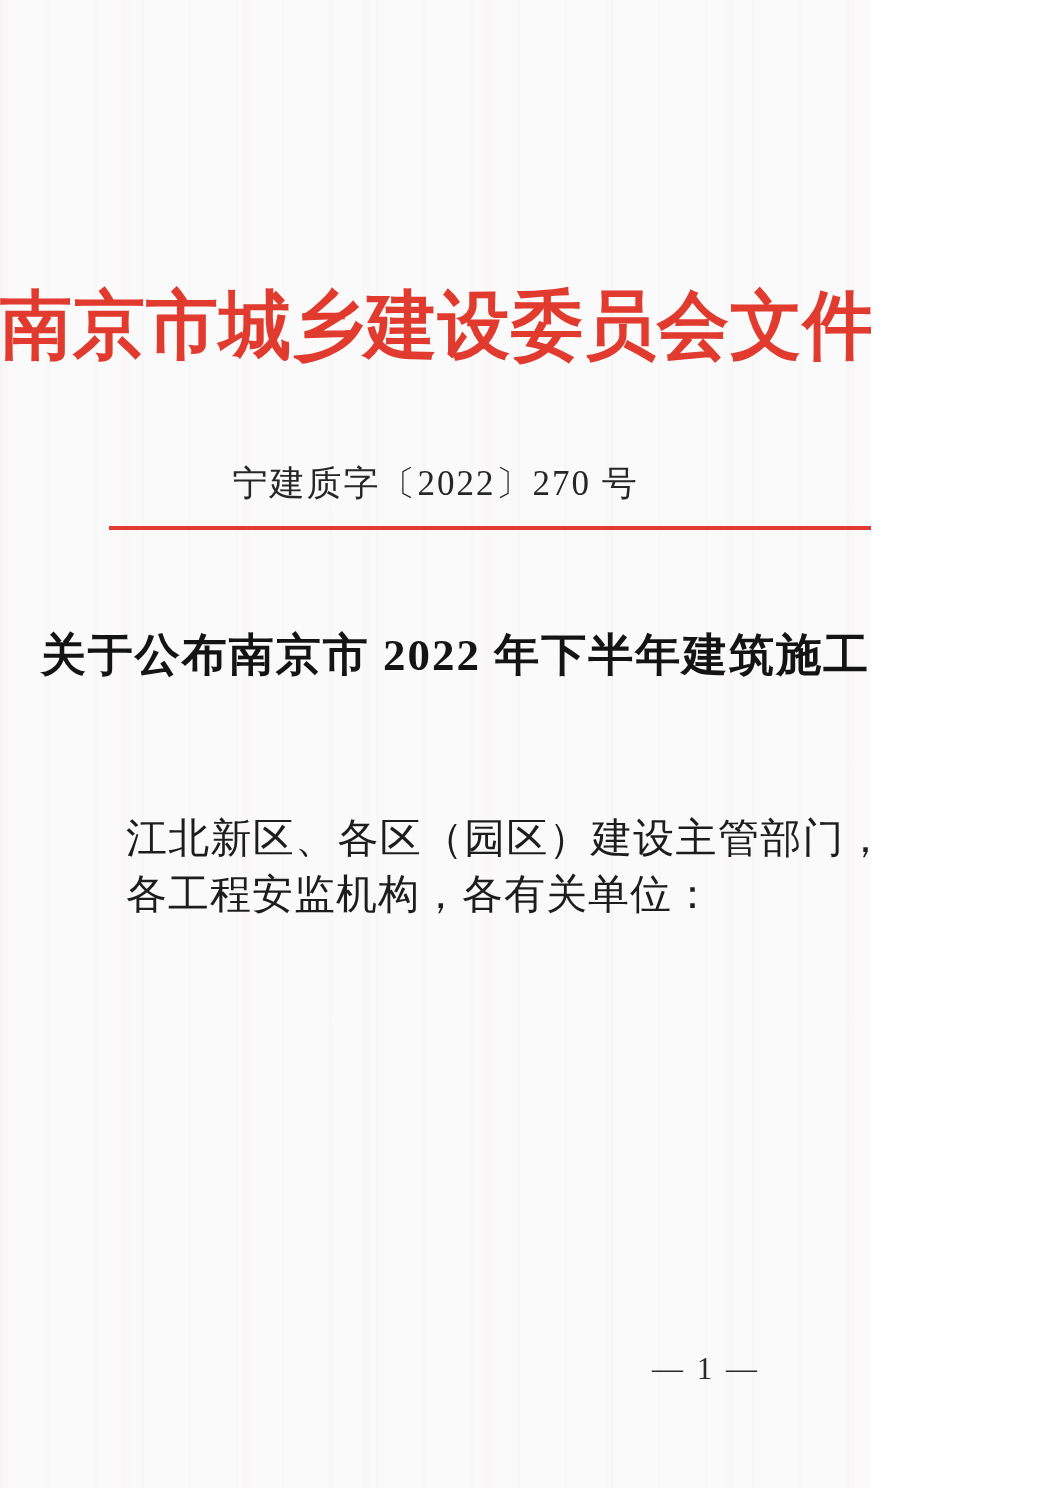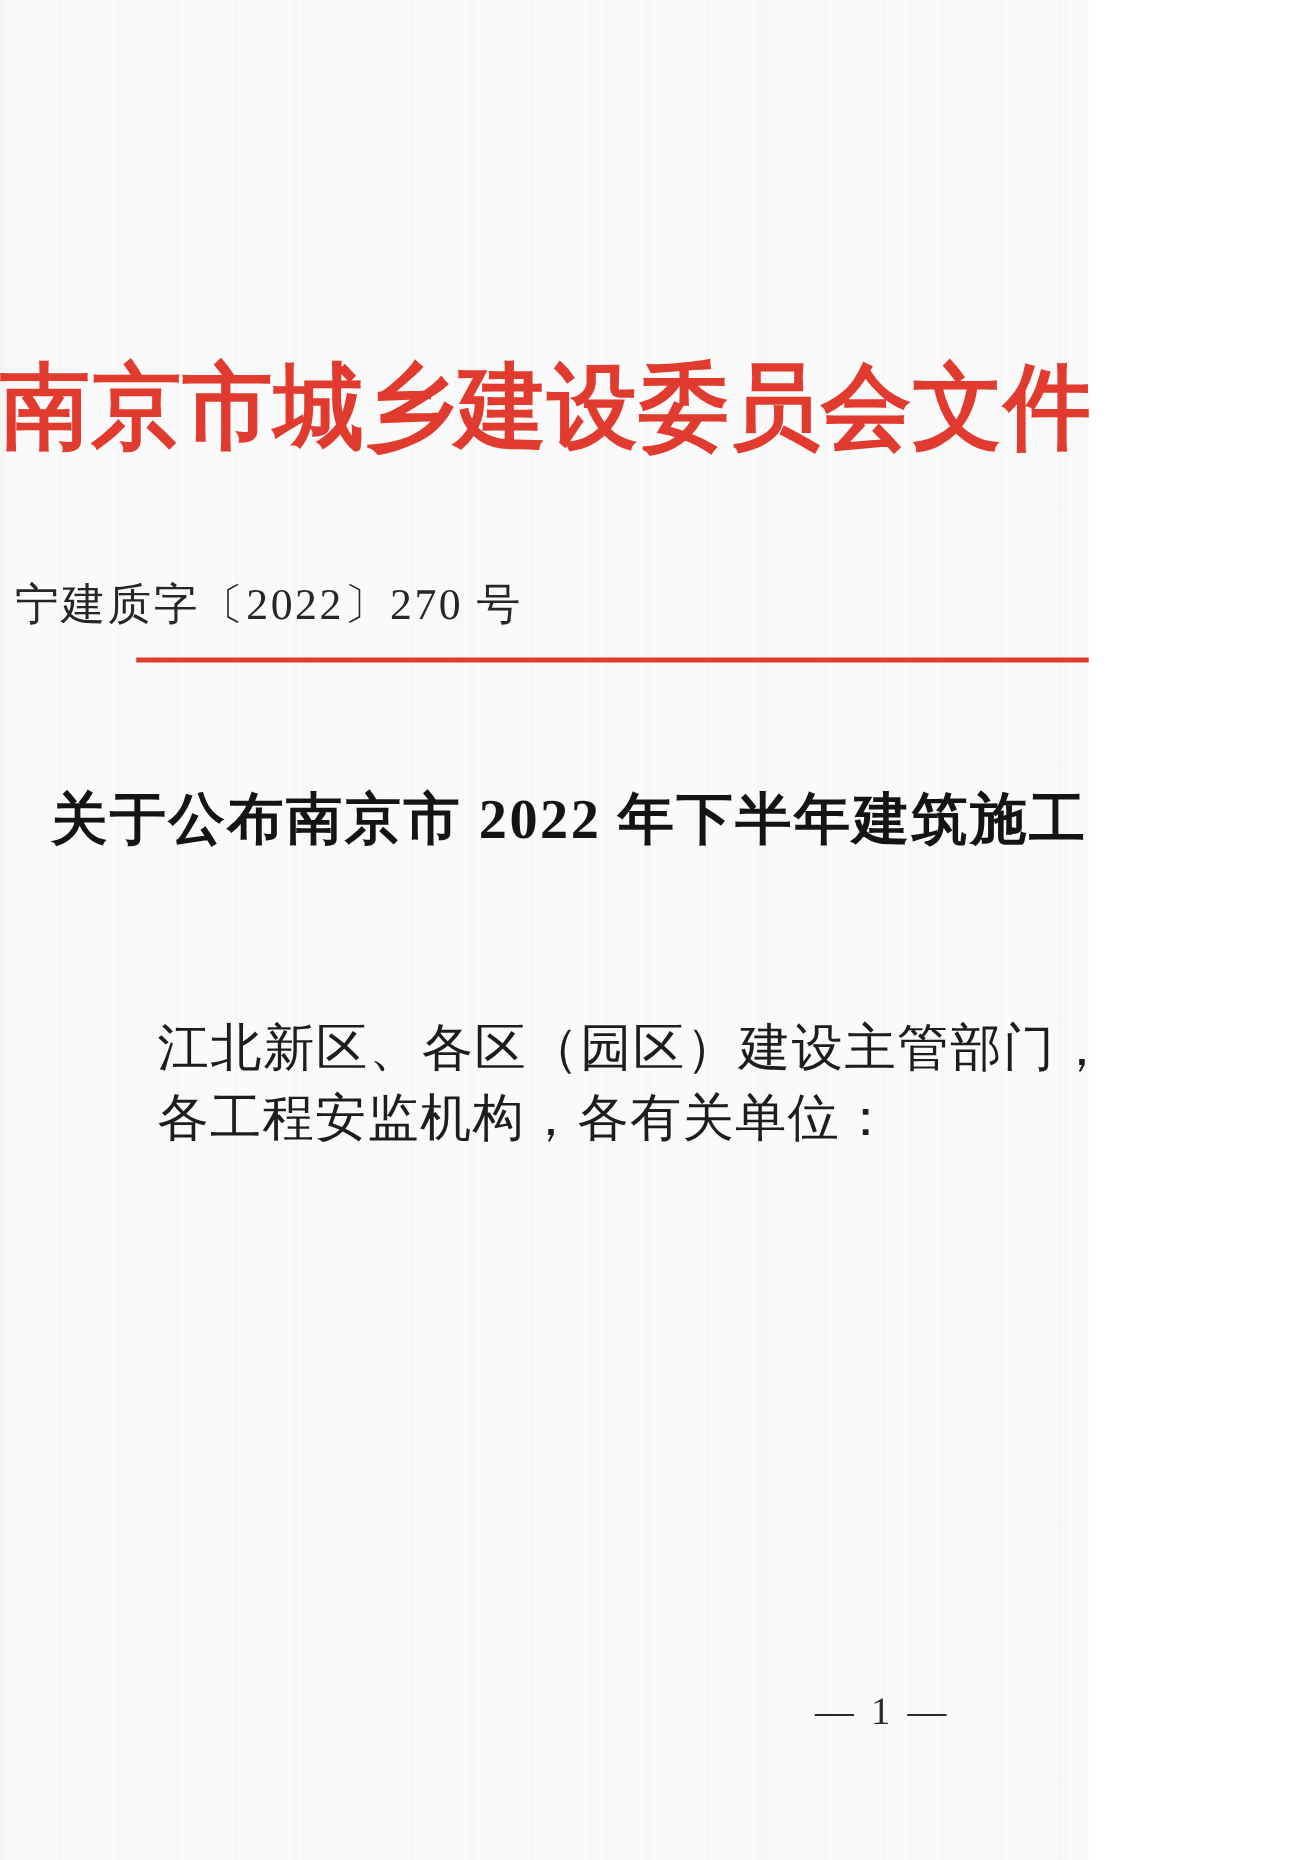--- a/index.html
+++ b/index.html
@@ -46,26 +46,25 @@
     color: var(--accent-red);
     letter-spacing: 1px;
     white-space: nowrap;
     transform: scaleY(1.04);
   }
   .doc-number {
     position: absolute;
     top: 463px;
     left: 0;
     width: 100%;
-    text-align: left;
+    text-align: center;
     font-size: 35px;
     line-height: 42px;
     color: #262626;
     letter-spacing: 2px;
-    margin-left: 12px;
   }
   .red-line {
     position: absolute;
     top: 526px;
     left: 109px;
     width: 827px;
     height: 4px;
     background: var(--accent-red);
   }
   .doc-title {

